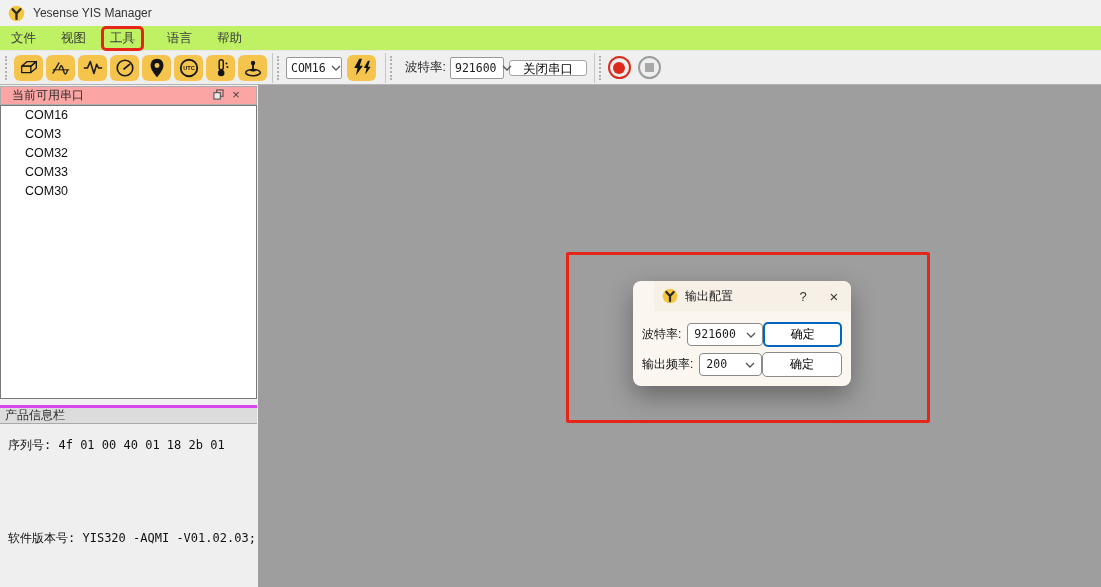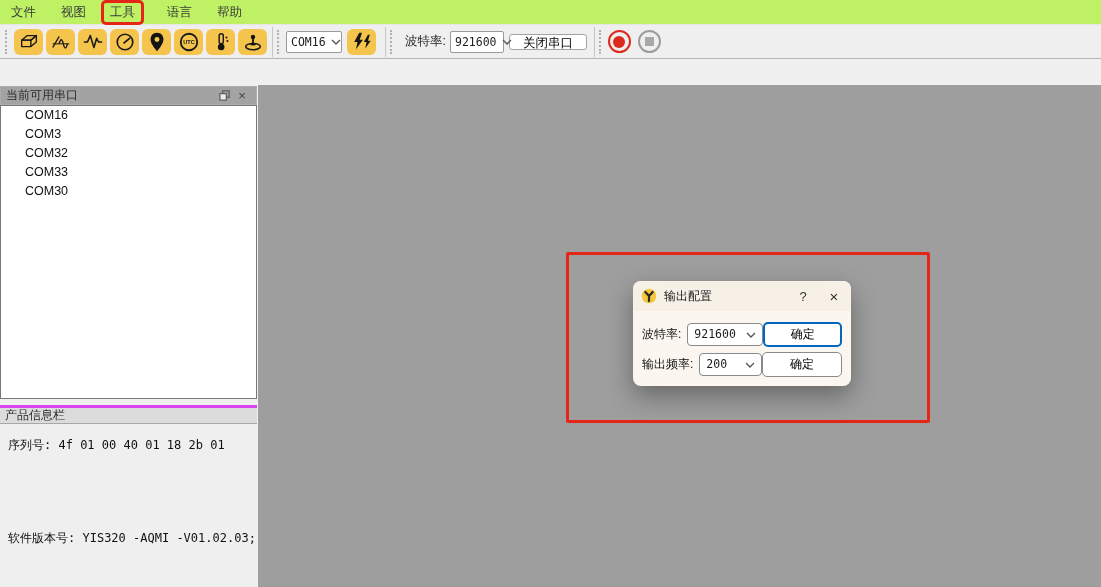--- a/index.html
+++ b/index.html
@@ -38,43 +38,43 @@
   .stop-btn { width:23px; height:23px; border-radius:50%; border:2px solid #9c9c9c; background:transparent;
               display:flex; align-items:center; justify-content:center; cursor:pointer; }
   .stop-btn .sq { width:9px; height:9px; background:#a8a8a8; }
 
   
   .workspace { position:absolute; top:85px; left:0; right:0; bottom:0; }
   .leftcol { position:absolute; left:0; top:0; width:258px; height:100%; background:#f0f0f0; }
   .main-area { position:absolute; left:258px; top:0; right:0; height:100%; background:var(--wsgray); }
 
   
-  .panel-header1 { position:absolute; left:0; top:1px; width:257px; height:19px; background:#a3a3a3; border:1px solid #adadad;
-                   display:flex; align-items:center; padding:0 5px; font-size:12px; color:#2a2a2a; }
+  .panel-header1 { position:absolute; left:0; top:1px; width:257px; height:19px; background:#fca5a5; border:1px solid #adadad;
+                   display:flex; padding:0 11px; font-size:12px; color:#2a2a2a; }
   .panel-header1 .hdr-spacer { flex:1; }
   .hdr-btn { width:18px; height:15px; display:flex; align-items:center; justify-content:center; cursor:pointer; color:#444; }
   .port-list { position:absolute; left:0; top:20px; width:257px; height:294px; background:#fff; border:1px solid #787878; overflow:hidden; }
   .port-item { padding:2px 0 2px 24px; font-size:12.5px; color:#111; height:19px; cursor:pointer; }
 
   
   .panel-header2 { position:absolute; left:0; top:320px; width:257px; height:19px; background:#dcdcdc;
                    border-top:3px solid #d946ef; border-bottom:1px solid #a8a8a8;
                    display:flex; align-items:center; padding:0 5px; font-size:12px; color:#2a2a2a; }
   .info-content { position:absolute; left:0; top:339px; width:257px; bottom:0; background:#efefef;
                   font-family:"DejaVu Sans Mono", monospace; font-size:12px; color:#111; }
   .info-line1 { position:absolute; left:8px; top:13px; }
   .info-line2 { position:absolute; left:8px; top:106px; }
 
   
   .anno-rect { position:absolute; left:308px; top:167px; width:364px; height:171px; border:3px solid var(--red); border-radius:2px; }
 
   
   .dialog { position:absolute; left:375px; top:196px; width:218px; height:105px; border-radius:8px;
             background:#fbf7f0; box-shadow:0 10px 26px rgba(0,0,0,0.35); overflow:hidden; }
-  .dialog-titlebar { height:30px; background:#f7f0e7; display:flex; align-items:center; padding:0 8px; gap:7px; }
+  .dialog-titlebar { height:30px; background:#f7f0e7; display:flex; align-items:center; padding:0 8px; gap:7px;margin-left:21px; }
   .dialog-logo { width:16px; height:16px; }
   .dialog-title { font-size:12px; color:#1a1a1a; }
   .dlg-help { margin-left:auto; width:22px; text-align:center; font-size:13px; color:#333; cursor:pointer; }
   .dlg-close { width:26px; text-align:center; font-size:15px; color:#333; margin-right:-4px; cursor:pointer; }
   .dlg-row { position:absolute; left:0; width:100%; height:26px; display:flex; align-items:center; padding:0 9px; }
   .dlg-row1 { top:40px; } .dlg-row2 { top:70px; }
   .dlg-label { font-size:12px; color:#111; white-space:nowrap; }
   .dlg-combo { background:#fff; border:1px solid #8a8a8a; border-radius:4px; height:23px; display:flex; align-items:center;
                padding:0 6px; font-family:"DejaVu Sans Mono", monospace; font-size:11.5px; margin-left:6px; cursor:pointer; }
   .dlg-combo-1 { width:78px; } .dlg-combo-2 { width:63px; }
@@ -82,20 +82,27 @@
             font-size:12px; font-family:"Liberation Sans", sans-serif; cursor:pointer; }
   .dlg-ok.default { border:2px solid var(--blue); }
 
   :root { --yellow:#F4C44C; --red:#E62519; --recred:#DC2B1C; --blue:#0067C0; --wsgray:#9E9E9E; }
 </style>
 </head>
 <body>
 
 <div class="app">
 
+  <div class="titlebar">
+    <svg class="app-logo" viewBox="0 0 24 24">
+      <circle cx="12" cy="12" r="11" fill="#F5C63F"></circle>
+      <path d="M6.5 6 L12 12 L17.5 6 M12 12 V19.5" stroke="#2a2a2a" stroke-width="3.4" fill="none" stroke-linecap="round" stroke-linejoin="round"></path>
+    </svg>
+    <span class="titlebar-text">Yesense YIS Manager</span>
+  </div>
 
   <div class="menubar">
     <span class="menu-item">文件</span>
     <span class="menu-item">视图</span>
     <span class="menu-item highlighted">工具</span>
     <span class="menu-item">语言</span>
     <span class="menu-item">帮助</span>
   </div>
 
   <div class="toolbar">

